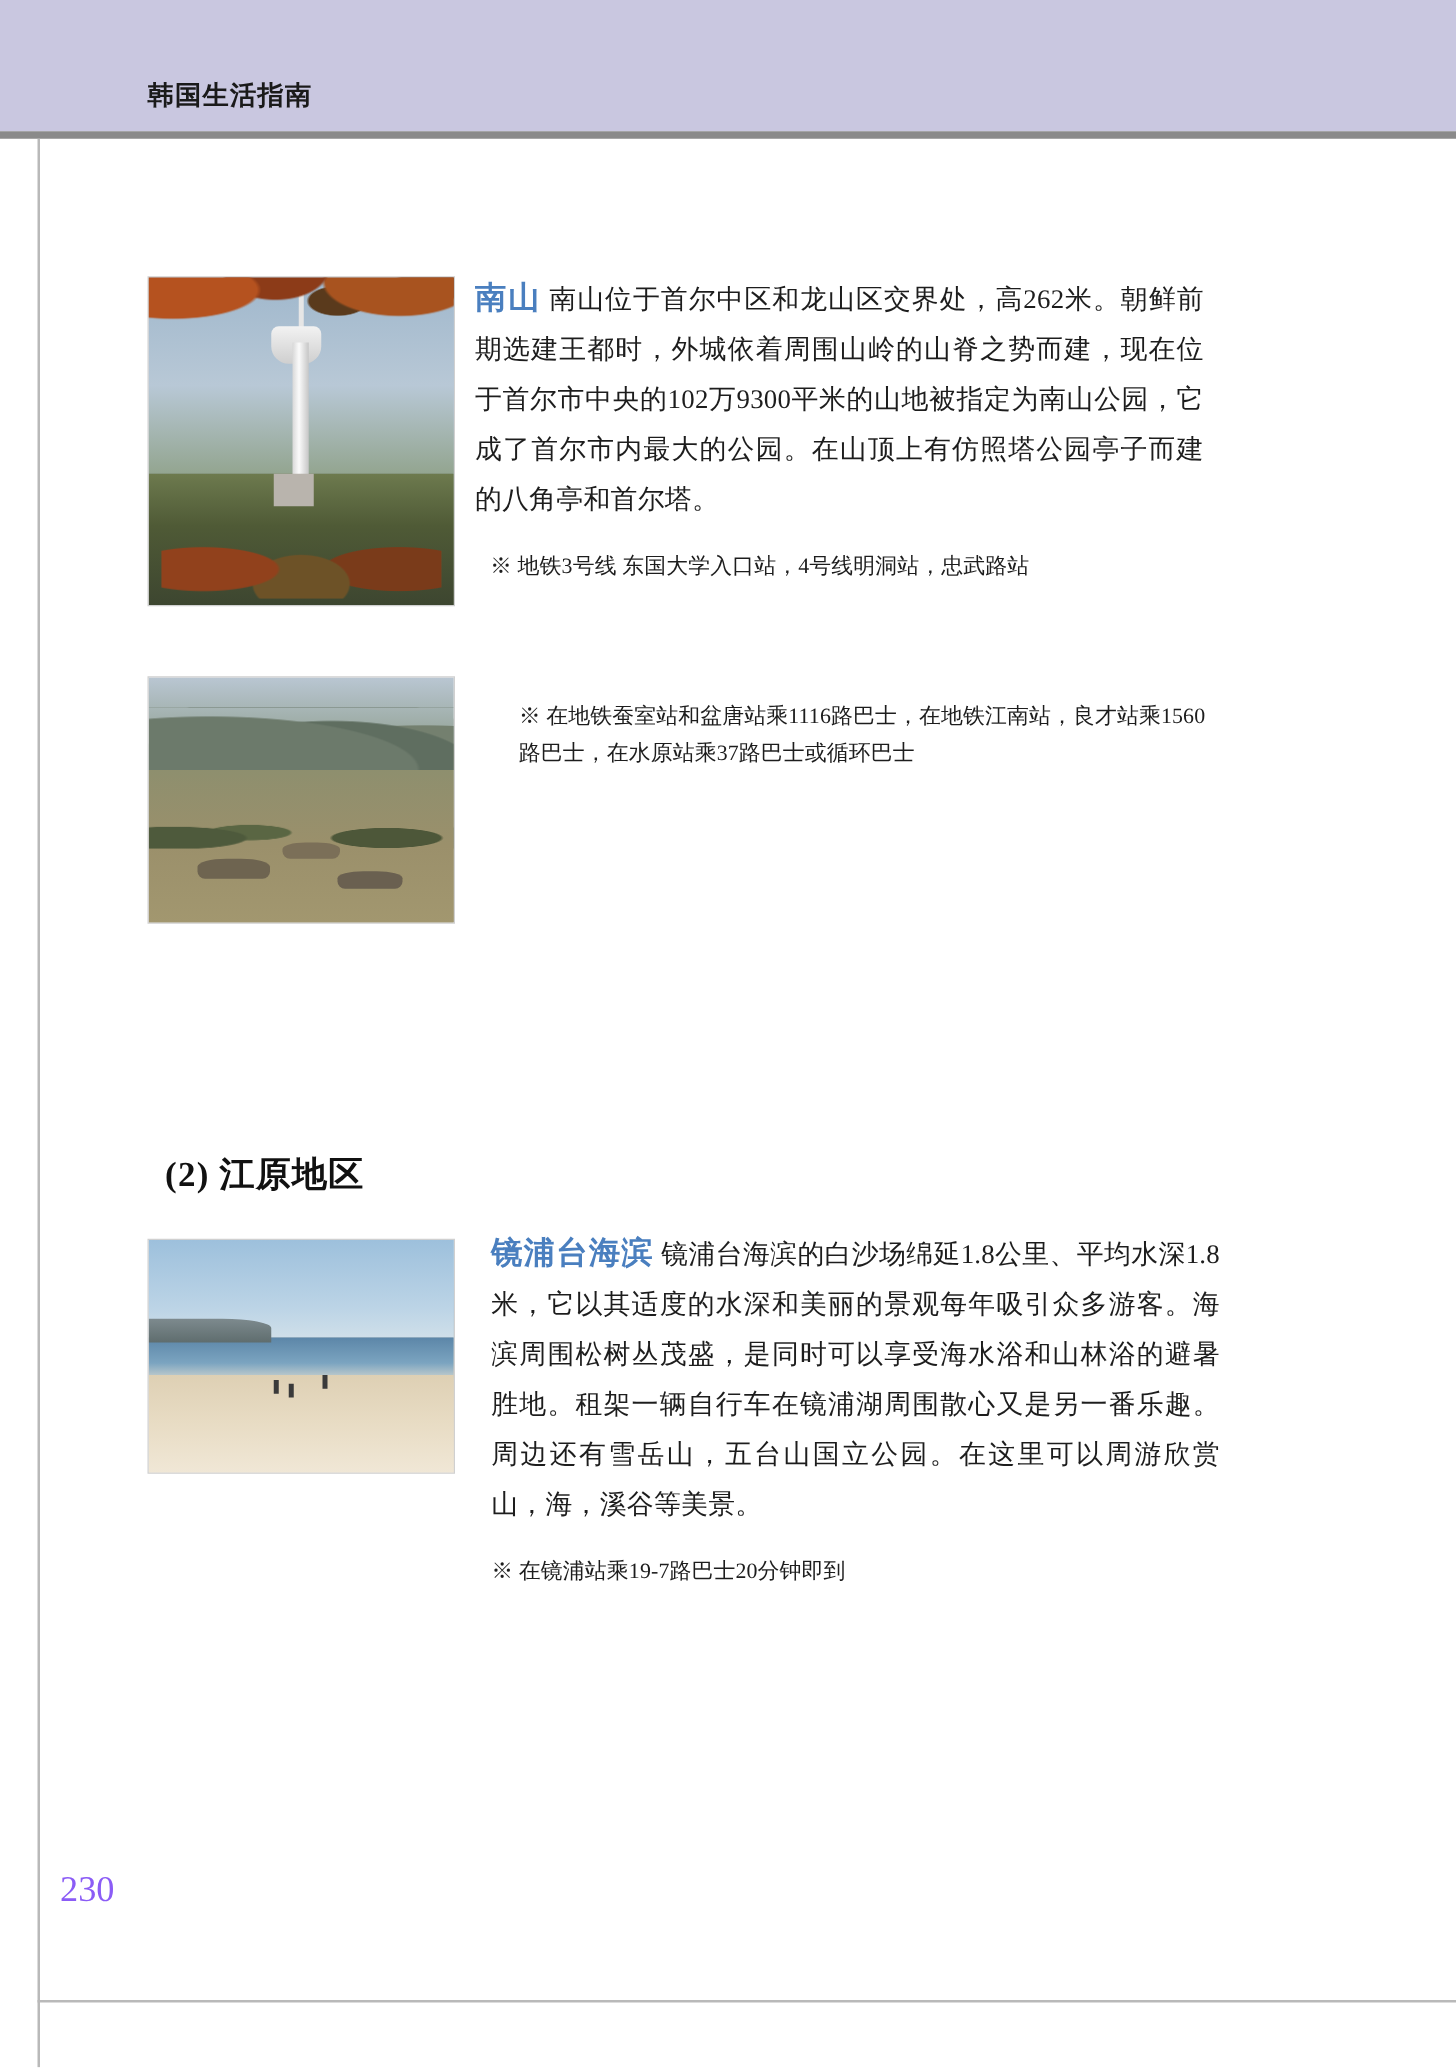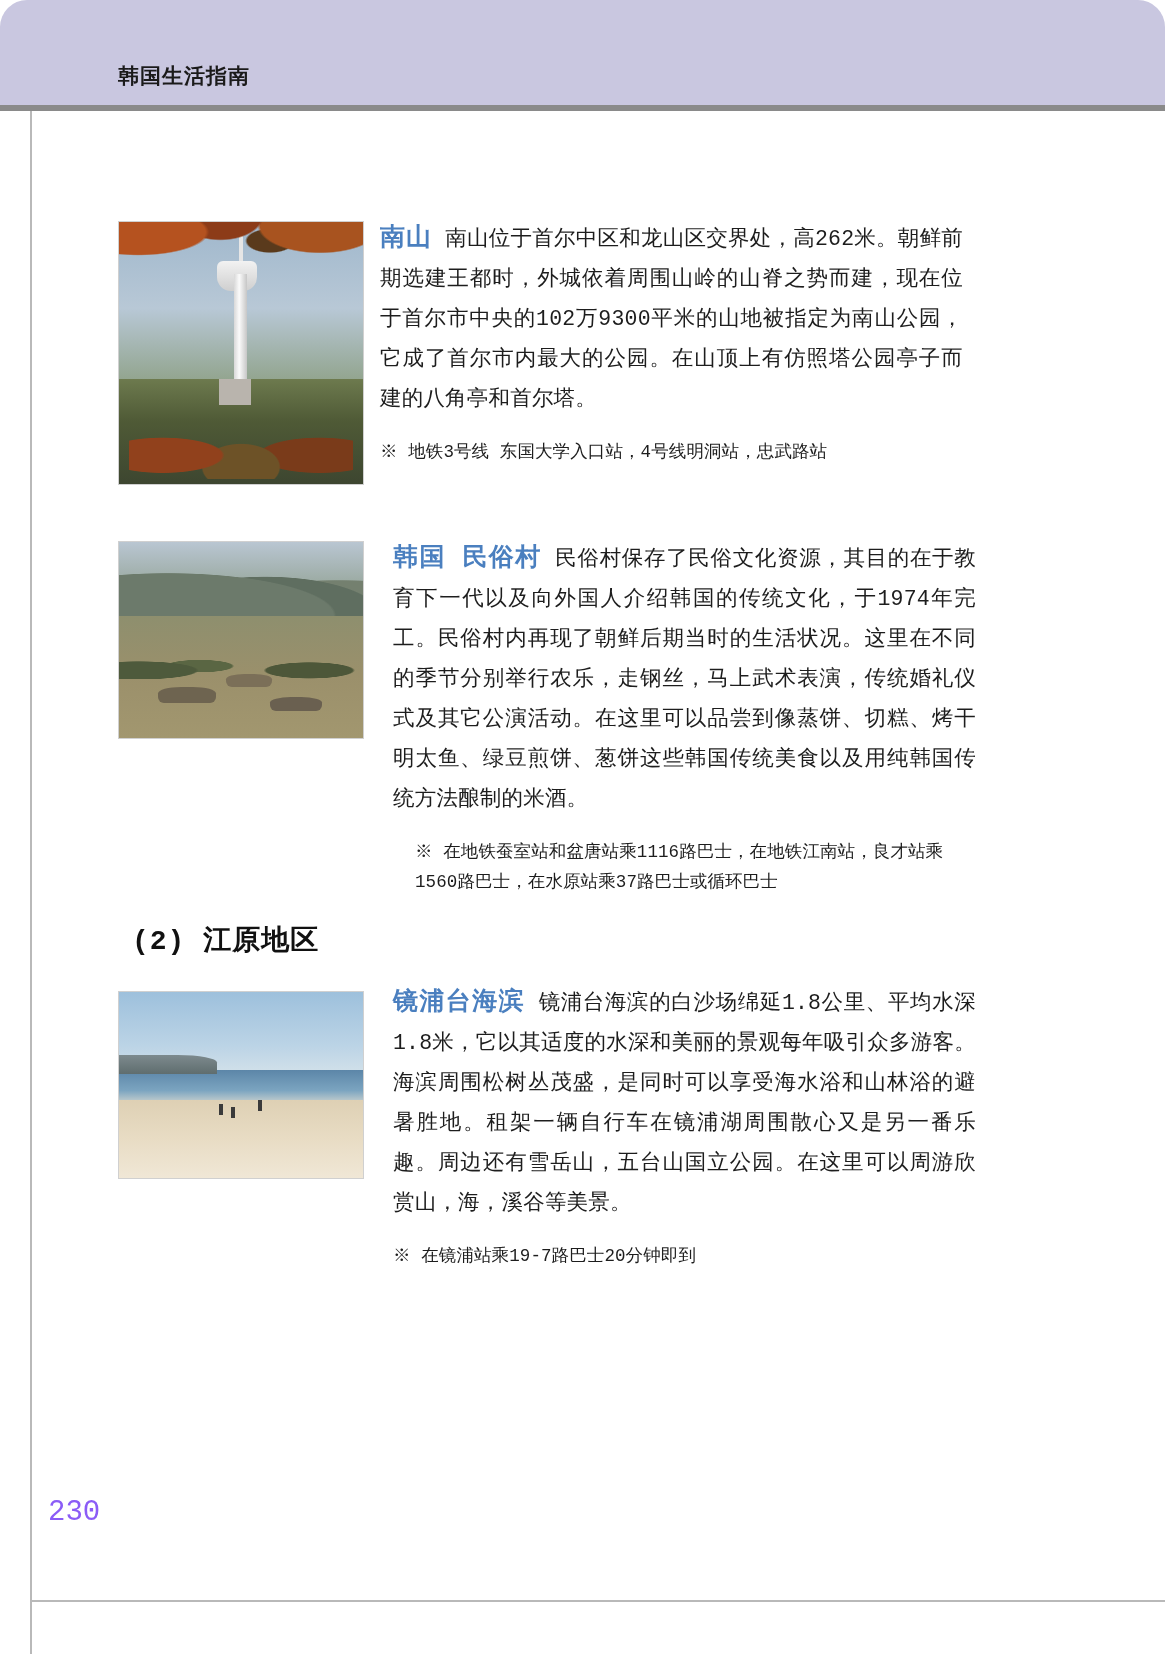--- a/index.html
+++ b/index.html
@@ -5,24 +5,23 @@
   html, body {
     margin: 0;
     padding: 0;
     background: #ffffff;
   }
   .page {
     position: relative;
     width: 1165px;
     height: 1654px;
     background: #ffffff;
-    font-family: Liberation Mono, monospace;
+    font-family: Liberation Serif, serif;
     overflow: hidden;
     box-sizing: border-box;
-    border-radius: 27px;
   }
   
   .header-band {
     position: absolute;
     left: 0;
     top: 0;
     width: 1165px;
     height: 105px;
     background: #c9c7e0;
   }
@@ -253,35 +252,34 @@
         <div class="ground"></div>
         <div class="tower-spire"></div>
         <div class="tower-head"></div>
         <div class="tower-shaft"></div>
         <div class="tower-base"></div>
         <div class="foliage-top"></div>
         <div class="shrub"></div>
       </div>
       <div class="text-col" style="left:380px; top:108px; width:583px;">
         <p class="body-text" style="margin:0;"><span class="lead">南山</span> <span>南山位于首尔中区和龙山区交界处，高262米。朝鲜前期选建王都时，外城依着周围山岭的山脊之势而建，现在位于首尔市中央的102万9300平米的山地被指定为南山公园，它成了首尔市内最大的公园。在山顶上有仿照塔公园亭子而建的八角亭和首尔塔。</span></p>
-        <p class="note" style="margin:18px 0 0 0;">※ 地铁3号线 东国大学入口站，4号线明洞站，忠武路站</p>
+        <p class="note" style="margin:18px 0 0 12px;">※ 地铁3号线 东国大学入口站，4号线明洞站，忠武路站</p>
       </div>
     </div>
 
     <div class="entry">
       <div class="thumb pic-folk">
         <div class="hills"></div>
         <div class="field"></div>
         <div class="trees"></div>
         <div class="roof1"></div>
         <div class="roof2"></div>
         <div class="roof3"></div>
       </div>
       <div class="text-col" style="left:393px; top:428px; width:583px;">
-        <p class="body-text" style="margin:0;"><span class="lead">韩国 民俗村</span> <span>民俗村保存了民俗文化资源，其目的在于教育下一代以及向外国人介绍韩国的传统文化，于1974年完工。民俗村内再现了朝鲜后期当时的生活状况。这里在不同的季节分别举行农乐，走钢丝，马上武术表演，传统婚礼仪式及其它公演活动。在这里可以品尝到像蒸饼、切糕、烤干明太鱼、绿豆煎饼、葱饼这些韩国传统美食以及用纯韩国传统方法酿制的米酒。</span></p>
         <p class="note" style="margin:18px 0 0 0; text-indent:0; padding-left:22px;">※ 在地铁蚕室站和盆唐站乘1116路巴士，在地铁江南站，良才站乘1560路巴士，在水原站乘37路巴士或循环巴士</p>
       </div>
     </div>
 
     <div class="section-head" style="position:absolute; left:132px; top:810px;">(2) 江原地区</div>
 
     <div class="entry">
       <div class="thumb pic-beach">
         <div class="sky"></div>
         <div class="sea"></div>

